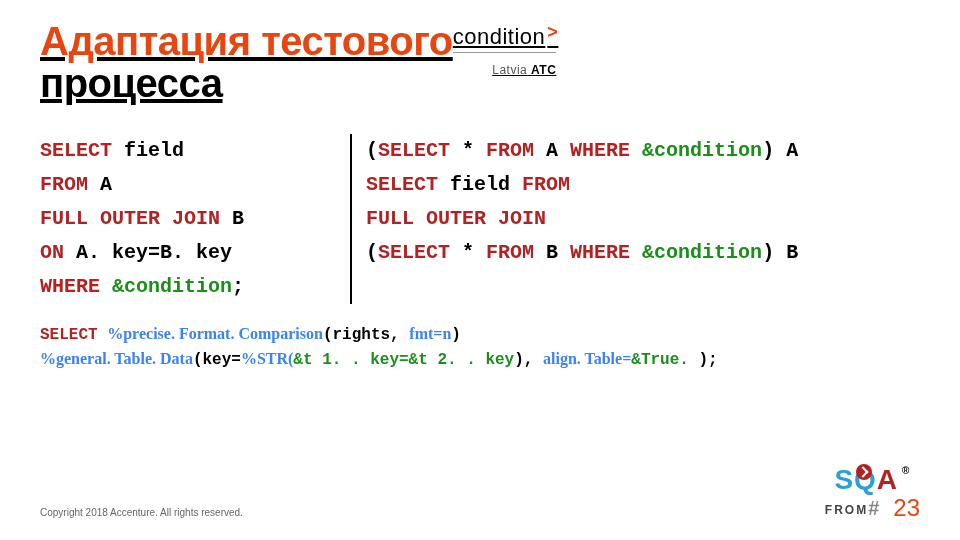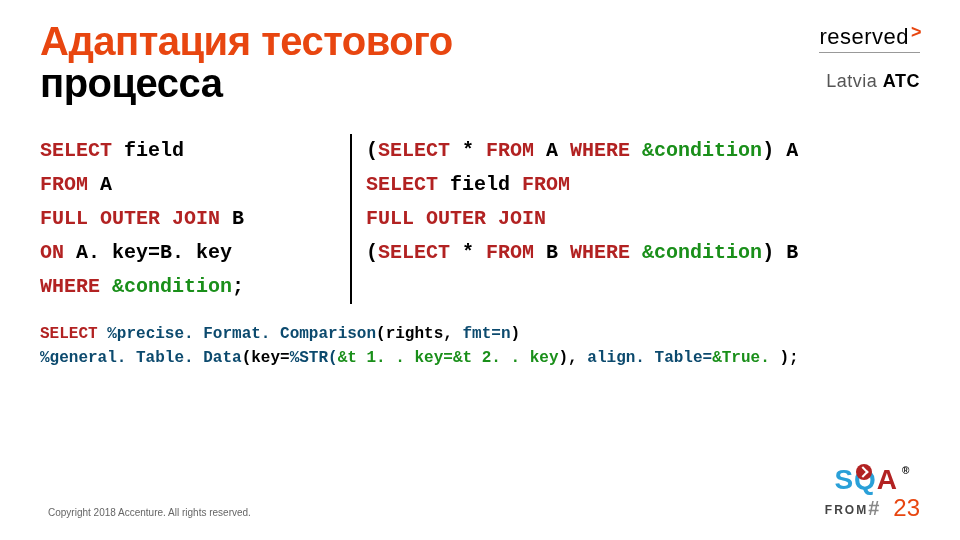--- a/index.html
+++ b/index.html
@@ -1,37 +1,37 @@
 <!DOCTYPE html>
 <html><head>
 <meta charset="utf-8">
 <style>
   * { margin: 0; padding: 0; box-sizing: border-box; }
   html, body { width: 960px; height: 540px; font-family: Arial, Helvetica, sans-serif; background: #fff; color: #000; }
   .slide { position: relative; width: 960px; height: 540px; padding: 20px 40px 0 40px; }
-  .header { display: flex; justify-content: space-between; align-items: flex-start; }
+  .header { display: flex; align-items: flex-start; text-decoration: underline; }
   .title { font-size: 40px; font-weight: 800; line-height: 1.05; letter-spacing: -0.5px; }
   .title-line1 { color: #e84610; display: block; }
   .title-line2 { color: #000; display: block; }
   .logo-box { text-align: right; padding-top: 4px; }
   .accenture { font-size: 22px; font-weight: 400; letter-spacing: 0.5px; color: #000; position: relative; }
   .accenture .gt { color: #e84610; font-weight: 700; position: relative; top: -6px; left: 2px; font-size: 18px; }
-  .latvia { font-size: 18px; color: #555; border-top: 1px solid #999; margin-top: 2px; padding-top: 18px; letter-spacing: 0.5px; }
+  .latvia { font-size: 12px; color: #555; border-top: 1px solid #999; margin-top: 2px; padding-top: 10px; letter-spacing: 0.5px; }
   .latvia .atc { font-weight: 700; color: #000; }
 
   .code-compare { display: flex; margin-top: 30px; font-family: "Courier New", Courier, monospace; font-size: 20px; line-height: 1.7; font-weight: 700; }
   .code-col-left { width: 310px; padding-right: 18px; }
   .code-col-right { flex: 1; padding-left: 14px; border-left: 2px solid #000; }
   .kw-red { color: #b22222; }
   .kw-green { color: #1a8f1a; }
-  .darkred { color: #0c4a6e; }
+  .darkred { color: #3b82f6; font-family: Liberation Serif, serif; }
 
   .code-bottom { margin-top: 18px; font-family: "Courier New", Courier, monospace; font-size: 16px; line-height: 1.5; font-weight: 700; }
 
-  .footer { position: absolute; bottom: 22px; left: 48px; font-size: 10px; color: #666; }
+  .footer { position: absolute; bottom: 22px; left: 40px; font-size: 10px; color: #666; }
 
   .sqa-logo { position: absolute; bottom: 18px; right: 40px; text-align: center; }
   .sqa-top { font-size: 28px; font-weight: 800; letter-spacing: 1px; line-height: 1; }
   .sqa-top .s { color: #2aa0d8; }
   .sqa-top .q { color: #2aa0d8; position: relative; display: inline-block; }
   .sqa-top .a { color: #b22222; }
   .sqa-top .reg { font-size: 10px; vertical-align: top; margin-left: 4px; color: #000; }
   .sqa-bot { font-size: 12px; font-weight: 700; color: #444; letter-spacing: 2px; }
   .sqa-num { color: #e84610; font-size: 24px; font-weight: 400; margin-left: 12px; letter-spacing: 0; vertical-align: -2px; }
   .sqa-hash { color: #888; font-size: 20px; vertical-align: -1px; }
@@ -43,21 +43,21 @@
 
 <div class="slide">
 
   <div class="header">
     <h1 class="title">
       <span class="title-line1">Адаптация тестового</span>
       <span class="title-line2">процесса</span>
     </h1>
     <div class="logo-box">
       <div class="accenture">
-        <span>reserved</span><span class="gt">&gt;</span>
+        <span>condition</span><span class="gt">&gt;</span>
       </div>
       <div class="latvia">
         <span>Latvia</span>
         <span class="atc">ATC</span>
       </div>
     </div>
   </div>
 
   <div class="code-compare">
     <div class="code-col-left">

